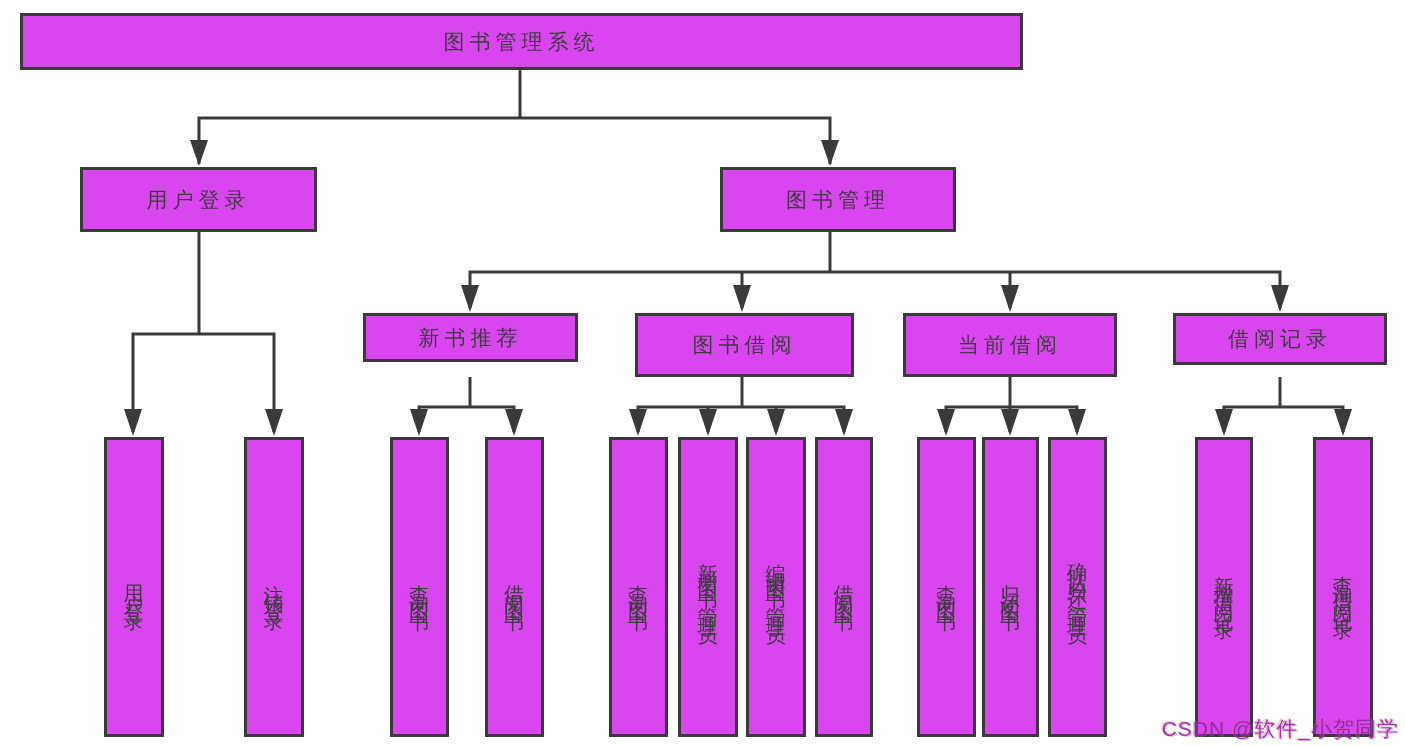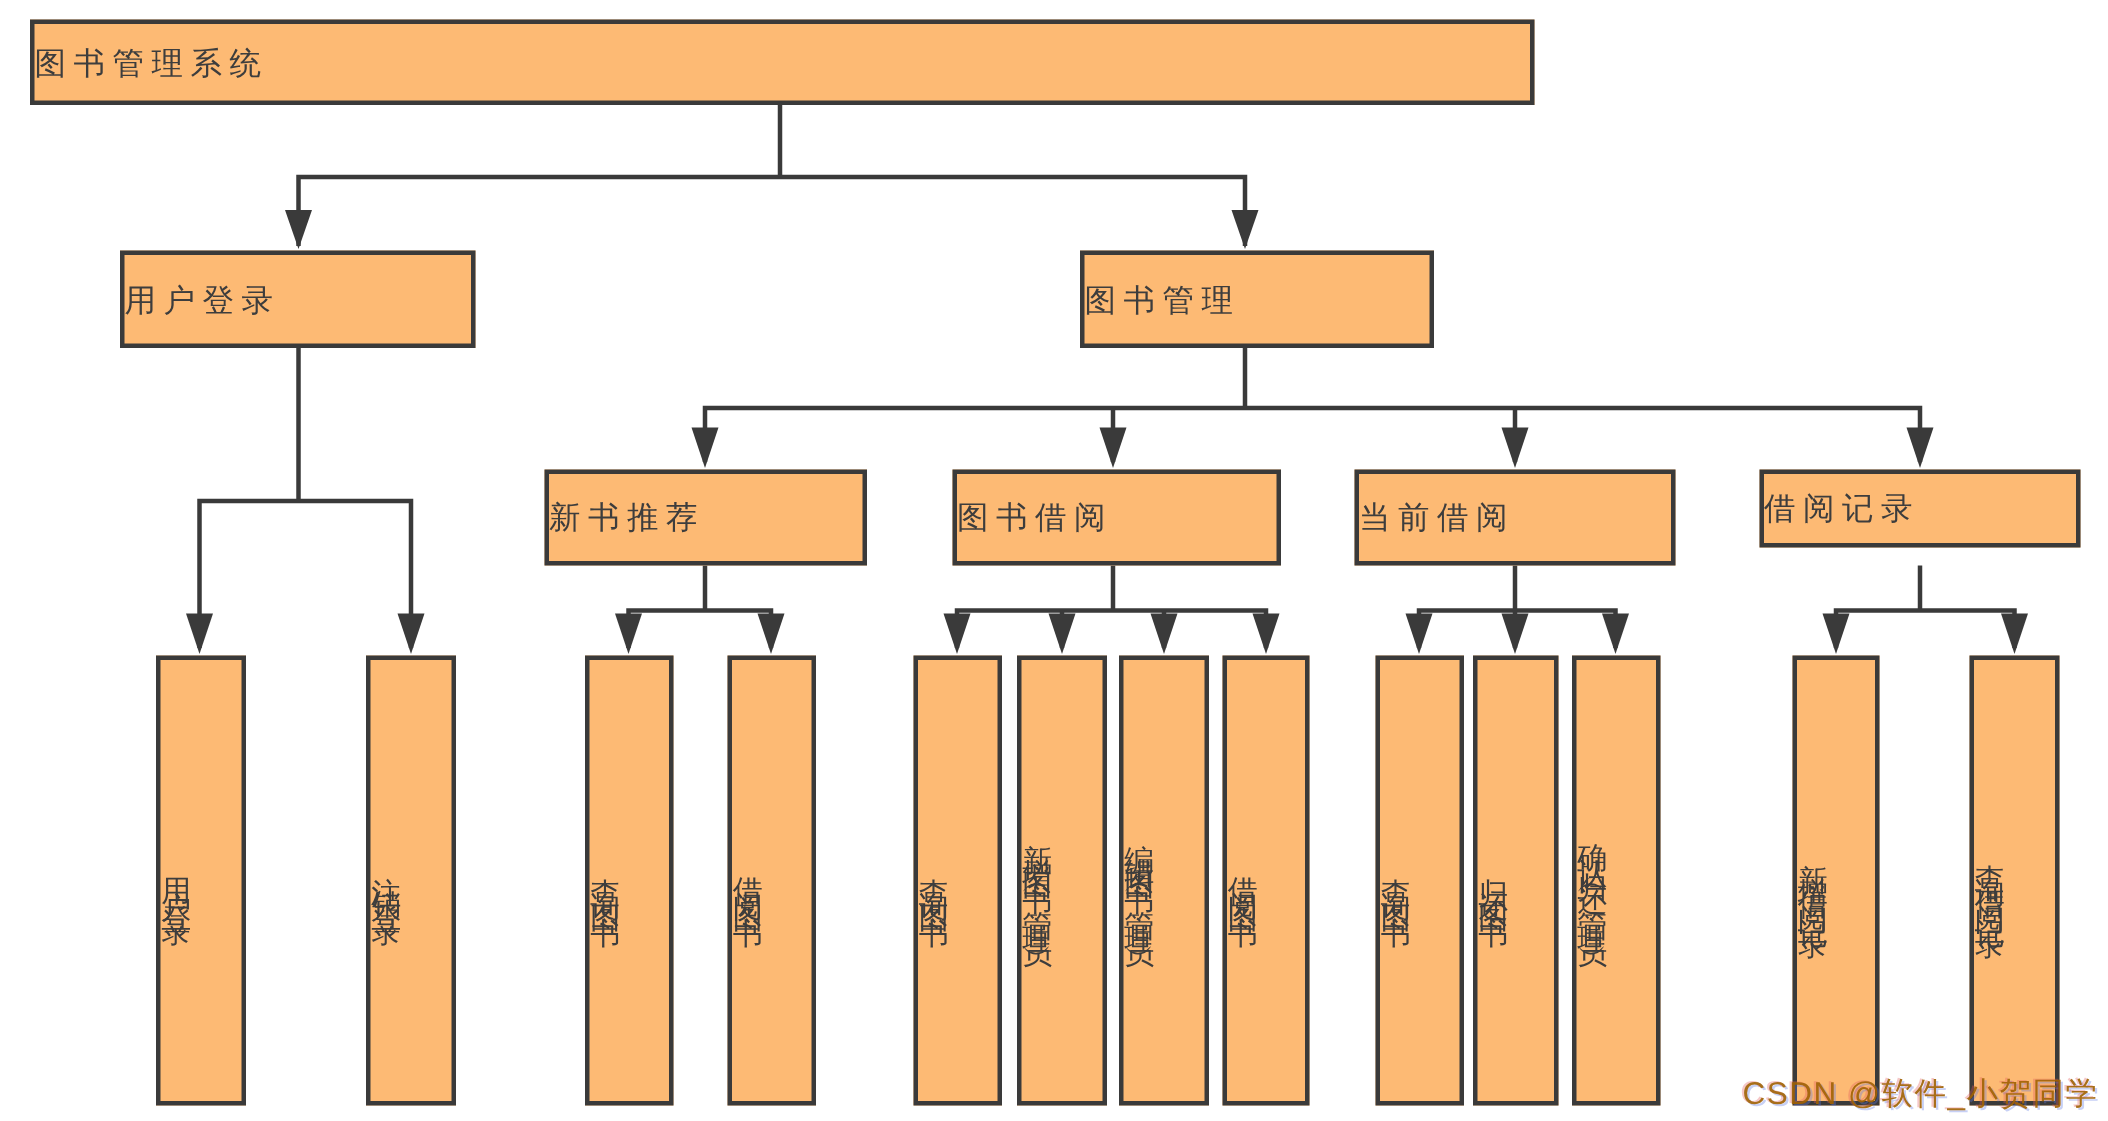--- a/index.html
+++ b/index.html
@@ -22,25 +22,25 @@
     stroke: #3a3a3a;
     stroke-width: 3;
   }
   .connectors polygon {
     fill: #3a3a3a;
     stroke: none;
   }
   .node {
     position: absolute;
     box-sizing: border-box;
-    background: #fdba74;
+    background: #d946ef;
     border: 3px solid #3a3a3a;
     display: flex;
     align-items: center;
-    justify-content: flex-start;
+    justify-content: center;
     z-index: 2;
   }
   .node.h span {
     font-size: 21px;
     letter-spacing: 5px;
     color: #3d3d3d;
     white-space: nowrap;
   }
   .node.v span {
     writing-mode: vertical-rl;
@@ -49,21 +49,21 @@
     letter-spacing: 9px;
     color: #3d3d3d;
     line-height: 1;
   }
   .watermark {
     position: absolute;
     right: 6px;
     bottom: 4px;
     z-index: 5;
     font-size: 21px;
-    color: #a16207;
+    color: #a21caf;
     opacity: 0.92;
     letter-spacing: 1px;
     white-space: nowrap;
     text-shadow: -1.5px -1px 0 rgba(225, 95, 95, 0.38), 1.5px 1px 0 rgba(95, 120, 225, 0.38);
   }
 </style>
 </head>
 <body>
 
 <div class="canvas">
@@ -134,21 +134,21 @@
     <span>图书管理系统</span>
   </div>
 
   <div class="node h" style="left:80px; top:167px; width:237px; height:65px">
     <span>用户登录</span>
   </div>
   <div class="node h" style="left:720px; top:167px; width:236px; height:65px">
     <span>图书管理</span>
   </div>
 
-  <div class="node h" style="left:363px; top:313px; width:215px; height:64px">
+  <div class="node h" style="left:363px; top:313px; width:215px; height:49px">
     <span>新书推荐</span>
   </div>
   <div class="node h" style="left:635px; top:313px; width:219px; height:64px">
     <span>图书借阅</span>
   </div>
   <div class="node h" style="left:903px; top:313px; width:214px; height:64px">
     <span>当前借阅</span>
   </div>
   <div class="node h" style="left:1173px; top:313px; width:214px; height:52px">
     <span>借阅记录</span>

